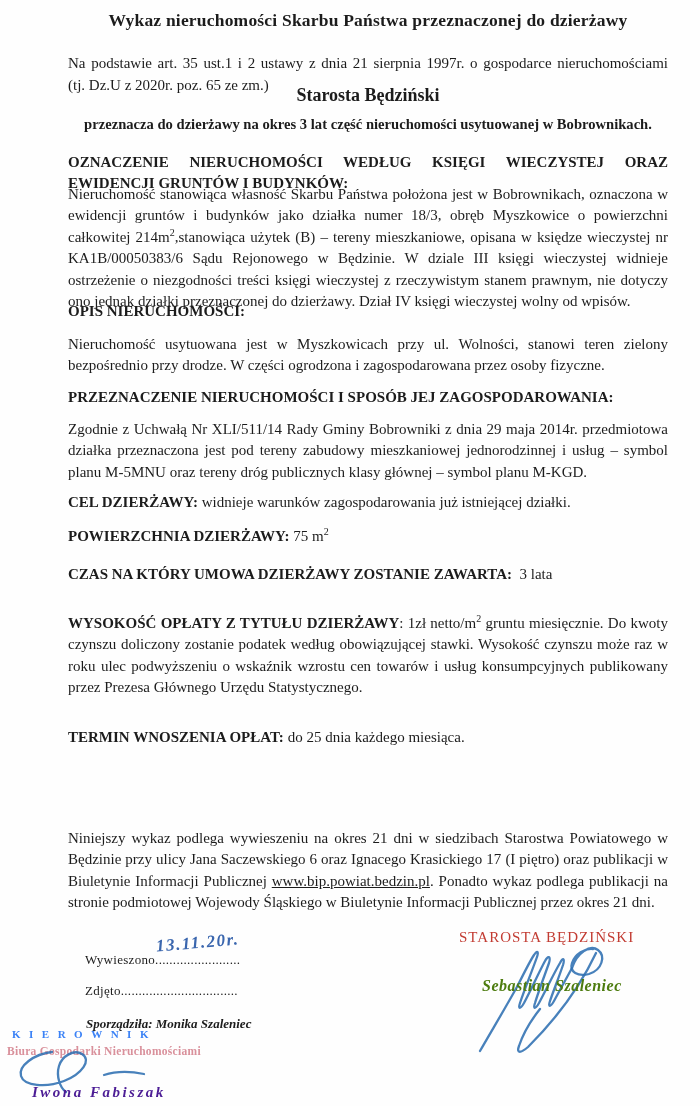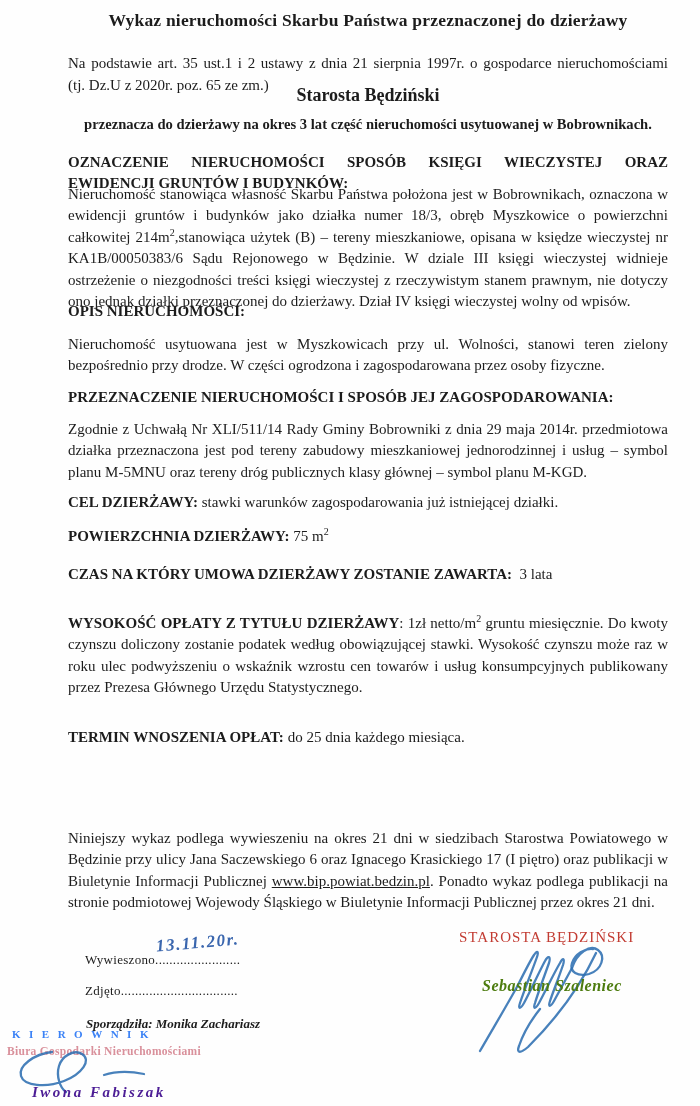--- a/index.html
+++ b/index.html
@@ -82,53 +82,53 @@
   <div class="abs intro">
     <div class="jl">Na podstawie art. 35 ust.1 i 2 ustawy z dnia 21 sierpnia 1997r. o gospodarce nieruchomościami</div>
     <div>(tj. Dz.U z 2020r. poz. 65 ze zm.)</div>
   </div>
 
   <div class="abs authority">Starosta Będziński</div>
 
   <div class="abs subtitle">przeznacza do dzierżawy na okres 3 lat część nieruchomości usytuowanej w Bobrownikach.</div>
 
   <div class="abs sec" id="sec-oznaczenie">
-    <div class="jl">OZNACZENIE NIERUCHOMOŚCI SPOSÓB KSIĘGI WIECZYSTEJ ORAZ</div>
+    <div class="jl">OZNACZENIE NIERUCHOMOŚCI WEDŁUG KSIĘGI WIECZYSTEJ ORAZ</div>
     <div>EWIDENCJI GRUNTÓW I BUDYNKÓW:</div>
   </div>
 
   <div class="abs para" id="body-oznaczenie"><span>Nieruchomość stanowiąca własność Skarbu Państwa położona jest w Bobrownikach, oznaczona w ewidencji gruntów i budynków jako działka numer 18/3, obręb Myszkowice  o powierzchni całkowitej 214m</span><sup>2</sup><span>,stanowiąca użytek (B) – tereny mieszkaniowe, opisana w księdze wieczystej nr KA1B/00050383/6 Sądu Rejonowego w Będzinie. W dziale III księgi wieczystej widnieje ostrzeżenie o niezgodności treści księgi wieczystej z rzeczywistym stanem prawnym, nie dotyczy ono jednak działki przeznaczonej do dzierżawy. Dział IV księgi wieczystej wolny od wpisów.</span></div>
 
   <div class="abs sec" id="sec-opis">OPIS NIERUCHOMOŚCI:</div>
 
   <div class="abs para" id="body-opis">Nieruchomość usytuowana jest w Myszkowicach przy ul. Wolności, stanowi teren zielony bezpośrednio przy drodze. W części ogrodzona i zagospodarowana przez osoby fizyczne.</div>
 
   <div class="abs sec" id="sec-przeznaczenie">PRZEZNACZENIE NIERUCHOMOŚCI I SPOSÓB JEJ ZAGOSPODAROWANIA:</div>
 
   <div class="abs para" id="body-przeznaczenie">Zgodnie z Uchwałą Nr XLI/511/14 Rady Gminy Bobrowniki z dnia 29 maja 2014r. przedmiotowa działka przeznaczona jest pod tereny zabudowy mieszkaniowej jednorodzinnej i usług – symbol planu M-5MNU oraz tereny dróg publicznych klasy głównej – symbol planu M-KGD.</div>
 
-  <div class="abs field" id="field-cel"><b>CEL DZIERŻAWY:</b><span> stawki warunków zagospodarowania już istniejącej działki.</span></div>
+  <div class="abs field" id="field-cel"><b>CEL DZIERŻAWY:</b><span> widnieje warunków zagospodarowania już istniejącej działki.</span></div>
 
   <div class="abs field" id="field-powierzchnia"><b>POWIERZCHNIA DZIERŻAWY:</b><span> 75 m</span><sup>2</sup></div>
 
   <div class="abs field" id="field-czas"><b>CZAS NA KTÓRY UMOWA DZIERŻAWY ZOSTANIE ZAWARTA:</b><span>  3 lata</span></div>
 
   <div class="abs para" id="field-wysokosc"><b>WYSOKOŚĆ OPŁATY Z TYTUŁU DZIERŻAWY</b><span>: 1zł netto/m</span><sup>2</sup><span> gruntu miesięcznie. Do kwoty czynszu doliczony zostanie podatek według obowiązującej stawki. Wysokość czynszu może raz w roku ulec podwyższeniu o wskaźnik wzrostu cen towarów i usług konsumpcyjnych publikowany przez Prezesa Głównego Urzędu Statystycznego.</span></div>
 
   <div class="abs field" id="field-termin"><b>TERMIN WNOSZENIA OPŁAT:</b><span> do 25 dnia każdego miesiąca.</span></div>
 
   <div class="abs para" id="notice"><span>Niniejszy wykaz podlega wywieszeniu na okres 21 dni w siedzibach Starostwa Powiatowego w Będzinie przy ulicy Jana Saczewskiego 6 oraz Ignacego Krasickiego 17 (I piętro) oraz publikacji w Biuletynie Informacji Publicznej </span><span class="url">www.bip.powiat.bedzin.pl</span><span>. Ponadto wykaz podlega publikacji na stronie podmiotowej Wojewody Śląskiego  w Biuletynie Informacji Publicznej przez okres 21 dni.</span></div>
 
   <div class="footline" id="posted"><span>Wywieszono</span><span>........................</span></div>
 
   <div class="handwritten">13.11.20r.</div>
 
   <div class="footline" id="removed"><span>Zdjęto</span><span>.................................</span></div>
 
-  <div id="prepared">Sporządziła: Monika Zachariasz</div>
+  <div id="prepared">Sporządziła: Monika Szaleniec</div>
 
   <div class="stamp-k-title">KIEROWNIK</div>
   <div class="stamp-k-sub">Biura Gospodarki Nieruchomościami</div>
   <svg class="sig" id="sig-left" viewBox="0 0 150 48">
     <path d="M40 6 C22 8 6 20 9 30 C12 40 34 42 52 35 C70 28 80 14 70 8 C62 3 50 10 47 20 C44 30 48 42 54 46"></path>
     <path d="M92 29 C104 25 118 25 132 28"></path>
   </svg>
   <div class="k-name">Iwona Fabiszak</div>
 
   <div class="stamp-s-title">STAROSTA BĘDZIŃSKI</div>

